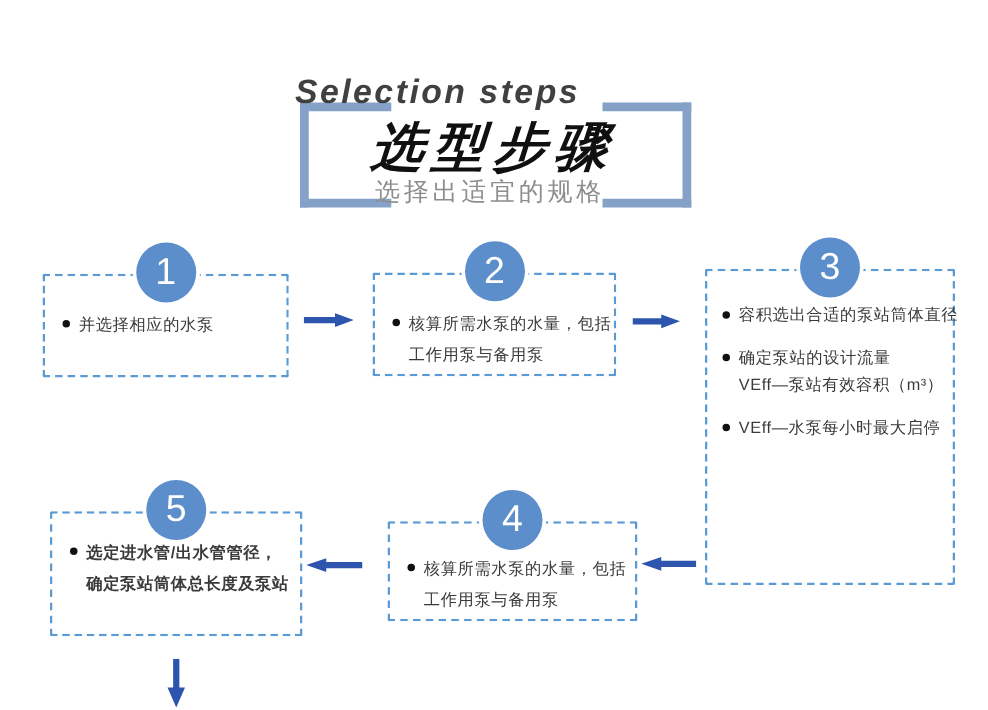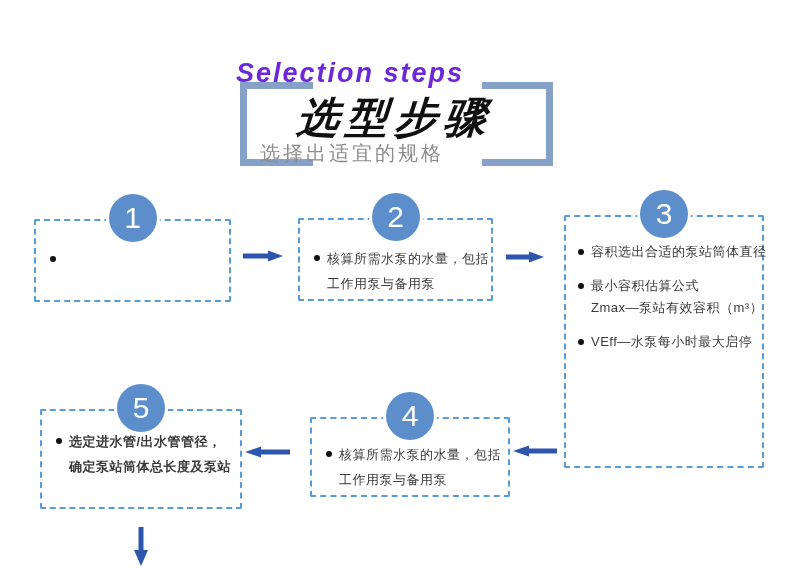--- a/index.html
+++ b/index.html
@@ -13,30 +13,30 @@
   .canvas{
     position:relative;width:790px;height:568px;background:#ffffff;overflow:hidden;
     font-family:"Liberation Sans",sans-serif;
   }
   
   .bracket{position:absolute;border:7px solid var(--bracket);}
   .bracket.left{left:240px;top:82px;width:66px;height:70px;border-right:none;}
   .bracket.right{left:482px;top:82px;width:64px;height:70px;border-left:none;}
   .title-en{
     position:absolute;left:0;top:58px;width:700px;text-align:center;
-    font-size:27px;font-style:italic;font-weight:600;color:#6d28d9;letter-spacing:2px;
+    font-size:27px;font-style:italic;font-weight:600;color:#404040;letter-spacing:2px;
   }
   .title-zh{
     position:absolute;left:0;top:90px;width:790px;text-align:center;
     font-size:42px;font-weight:900;font-style:italic;color:#101010;letter-spacing:7px;
     transform:skewX(-4deg);
   }
   .subtitle{
     position:absolute;left:0;top:140px;width:704px;text-align:center;
-    font-size:20px;color:#8d8d8d;letter-spacing:3px;
+    font-size:20px;color:#8d8d8d;letter-spacing:3px;padding-left:40px;
   }
   
   .step-box{position:absolute;border:2px dashed var(--box-border);border-radius:2px;}
   .step-circle{
     position:absolute;top:-27px;left:50%;transform:translateX(-50%);
     width:48px;height:48px;border-radius:50%;background:var(--circle-fill);
     color:#fff;font-size:30px;line-height:48px;text-align:center;font-weight:400;
     box-shadow:0 0 0 3px #fff;
   }
   .box-1{left:34px;top:219px;width:193px;height:79px;}
@@ -81,20 +81,21 @@
     <div class="title-zh">选型步骤</div>
     <div class="subtitle">选择出适宜的规格</div>
   </div>
 
   <div class="step-box box-1">
     <div class="step-circle">1</div>
     <div class="content">
       <div class="bullet">
         <span class="dot"></span>
         <span class="lines">
+          <span class="line">并选择相应的水泵</span>
         </span>
       </div>
     </div>
   </div>
 
   <div class="arrow a1">
     <svg width="40" height="16" viewBox="0 0 40 16">
         <path d="M0,5.5 H25 V2.5 L40,8 L25,13.5 V10.5 H0 Z" fill="#2e55ad"></path>
       </svg>
   </div>
@@ -123,22 +124,22 @@
     <div class="content">
       <div class="bullet">
         <span class="dot"></span>
         <span class="lines">
           <span class="line">容积选出合适的泵站筒体直径</span>
         </span>
       </div>
       <div class="bullet">
         <span class="dot"></span>
         <span class="lines">
-          <span class="line">最小容积估算公式</span>
-          <span class="line">Zmax—泵站有效容积（m³）</span>
+          <span class="line">确定泵站的设计流量</span>
+          <span class="line">VEff—泵站有效容积（m³）</span>
         </span>
       </div>
       <div class="bullet">
         <span class="dot"></span>
         <span class="lines">
           <span class="line">VEff—水泵每小时最大启停</span>
         </span>
       </div>
     </div>
   </div>

